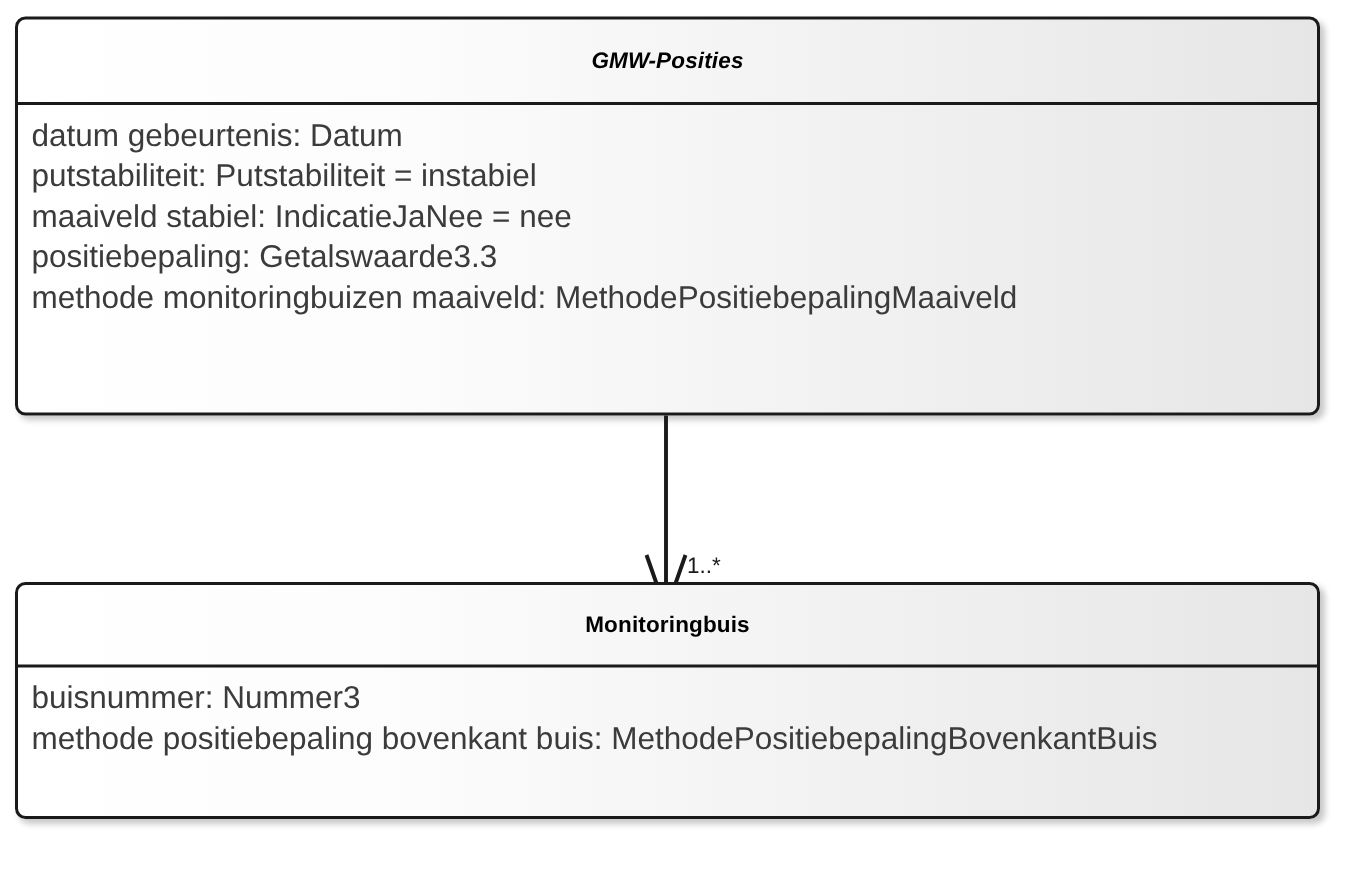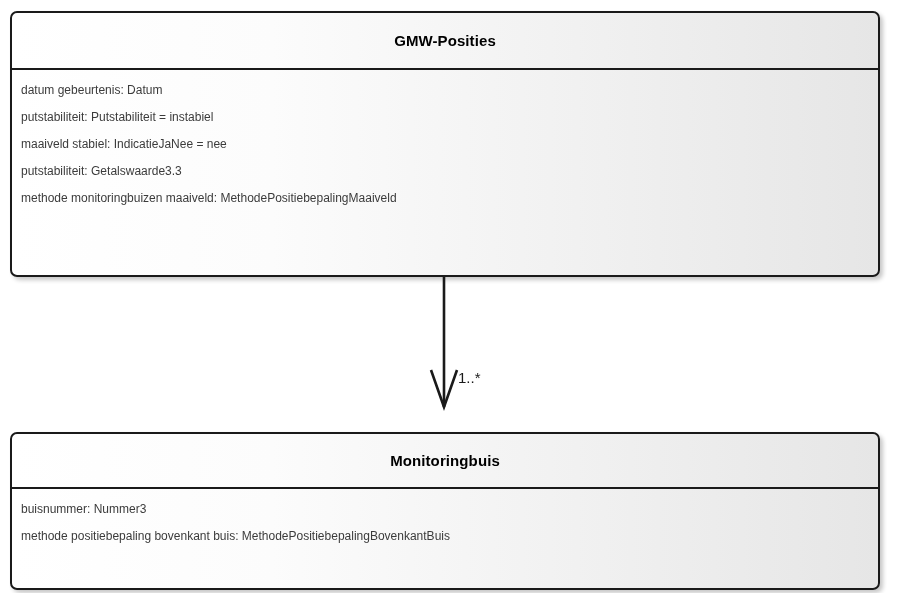--- a/index.html
+++ b/index.html
@@ -47,21 +47,21 @@
     text-align: center;
     white-space: nowrap;
   }
 
   .uml-body {
     box-sizing: border-box;
     padding: 7px 0 6px 9px;
   }
 
   .uml-attr {
-    font-size: 12px;
+    font-size: 21px;
     line-height: 27px;
     color: #3b3b3b;
     white-space: nowrap;
   }
 
   
   .connector {
     position: absolute;
     left: 0;
     top: 0;
@@ -77,26 +77,26 @@
     white-space: nowrap;
   }
 
   
   #class-gmw-posities {
     left: 10px;
     top: 11px;
     width: 870px;
     height: 266px;
   }
-  #class-gmw-posities .uml-header { height: 57px; }
+  #class-gmw-posities .uml-header { height: 57px; font-style: italic; }
   #class-gmw-posities .uml-body   { height: 205px; }
 
   #class-monitoringbuis {
     left: 10px;
-    top: 432px;
+    top: 388px;
     width: 870px;
     height: 158px;
   }
   #class-monitoringbuis .uml-header { height: 55px; }
   #class-monitoringbuis .uml-body   { height: 77px; border-radius: 18px; }
 
   #multiplicity-1 {
     left: 458px;
     top: 369px;
   }
@@ -107,21 +107,21 @@
 <div id="canvas">
 
   <div class="uml-class" id="class-gmw-posities">
     <div class="uml-header">
       <span class="uml-title">GMW-Posities</span>
     </div>
     <div class="uml-body">
       <div class="uml-attr">datum gebeurtenis: Datum</div>
       <div class="uml-attr">putstabiliteit: Putstabiliteit = instabiel</div>
       <div class="uml-attr">maaiveld stabiel: IndicatieJaNee = nee</div>
-      <div class="uml-attr">putstabiliteit: Getalswaarde3.3</div>
+      <div class="uml-attr">positiebepaling: Getalswaarde3.3</div>
       <div class="uml-attr">methode monitoringbuizen maaiveld: MethodePositiebepalingMaaiveld</div>
     </div>
   </div>
 
   <svg class="connector" viewBox="0 0 900 593" width="900" height="593">
     <line x1="444" y1="277" x2="444" y2="407" stroke="#1a1a1a" stroke-width="2.6"></line>
     <path d="M 431 370 L 444 407 L 457 370" fill="none" stroke="#1a1a1a" stroke-width="2.6" stroke-linecap="butt" stroke-linejoin="miter"></path>
   </svg>
 
   <span class="multiplicity-label" id="multiplicity-1">1..*</span>

